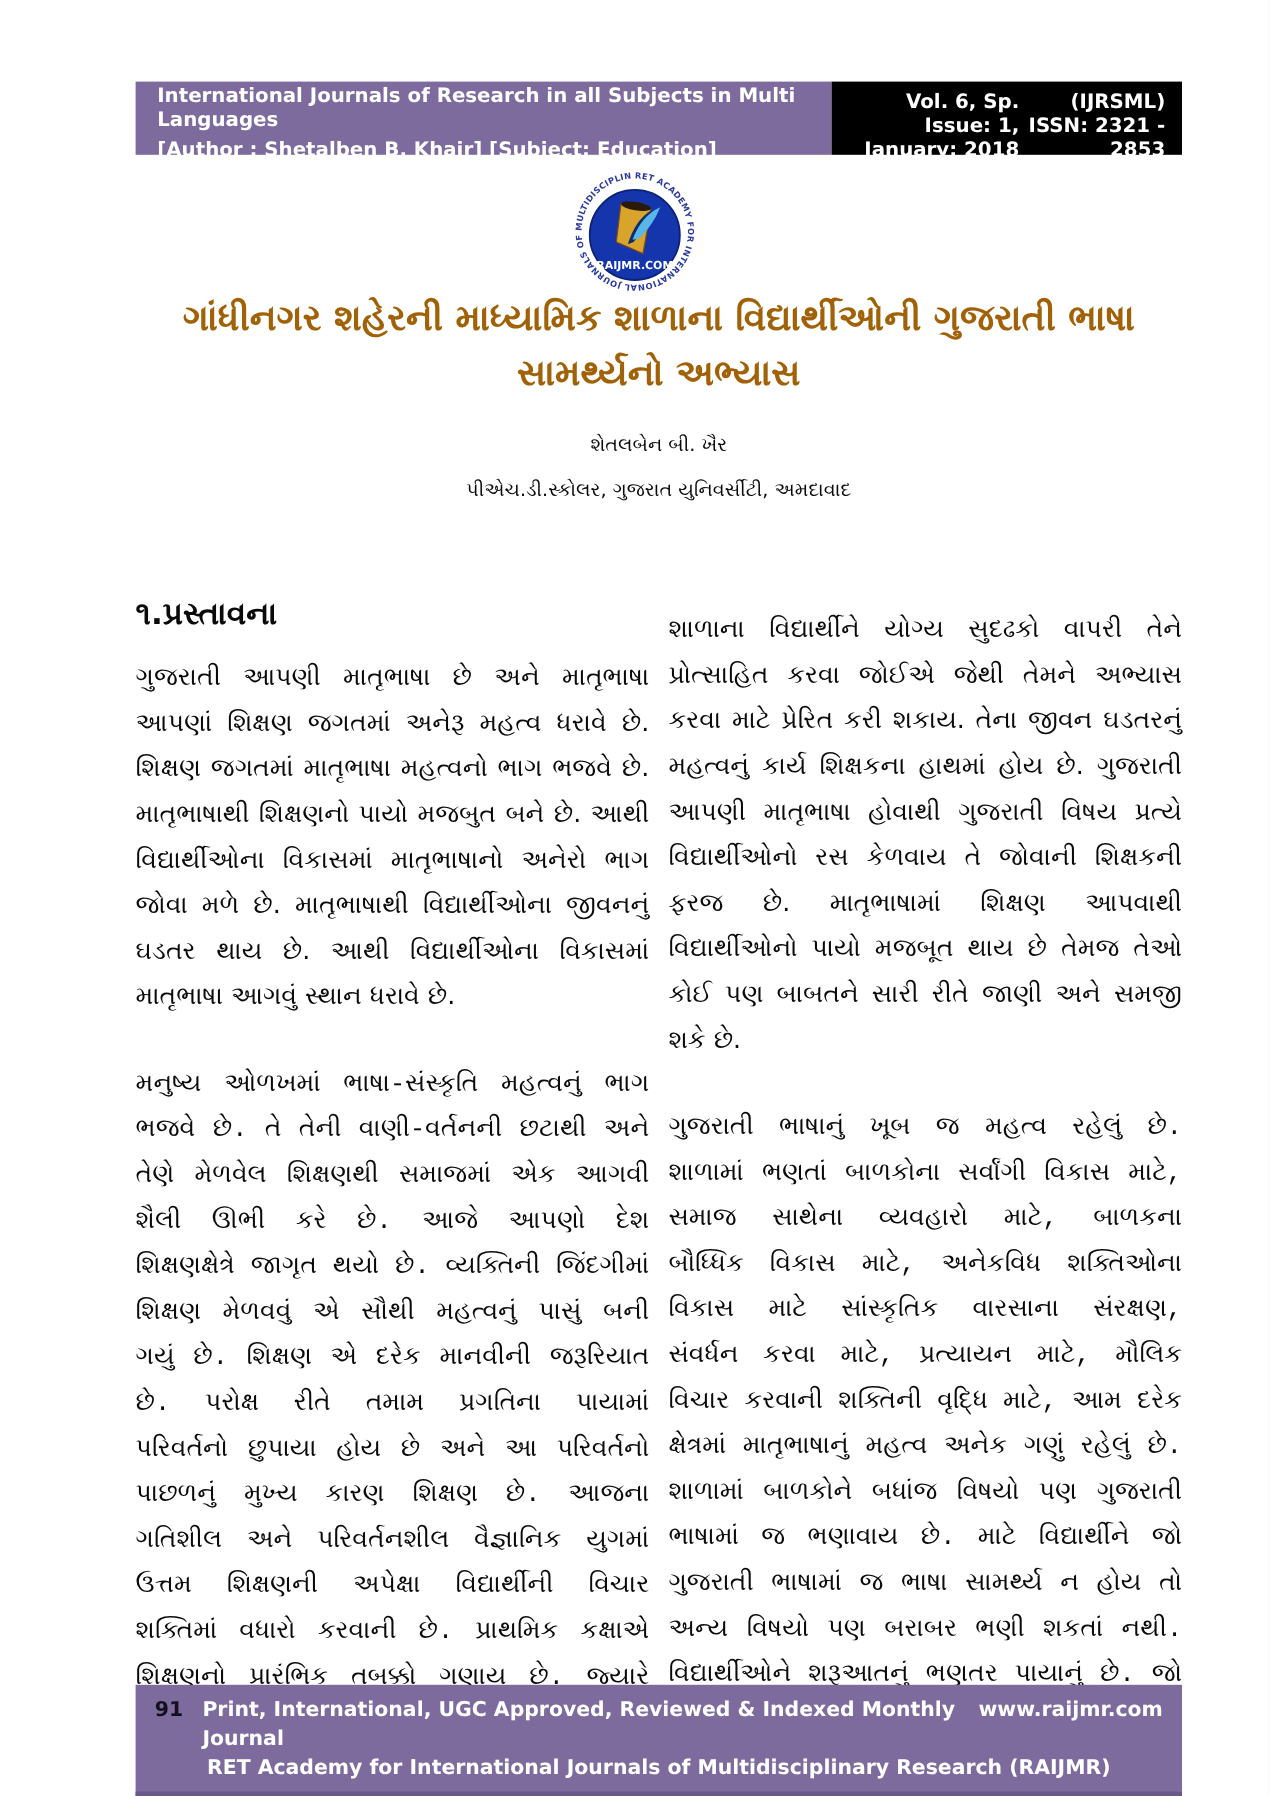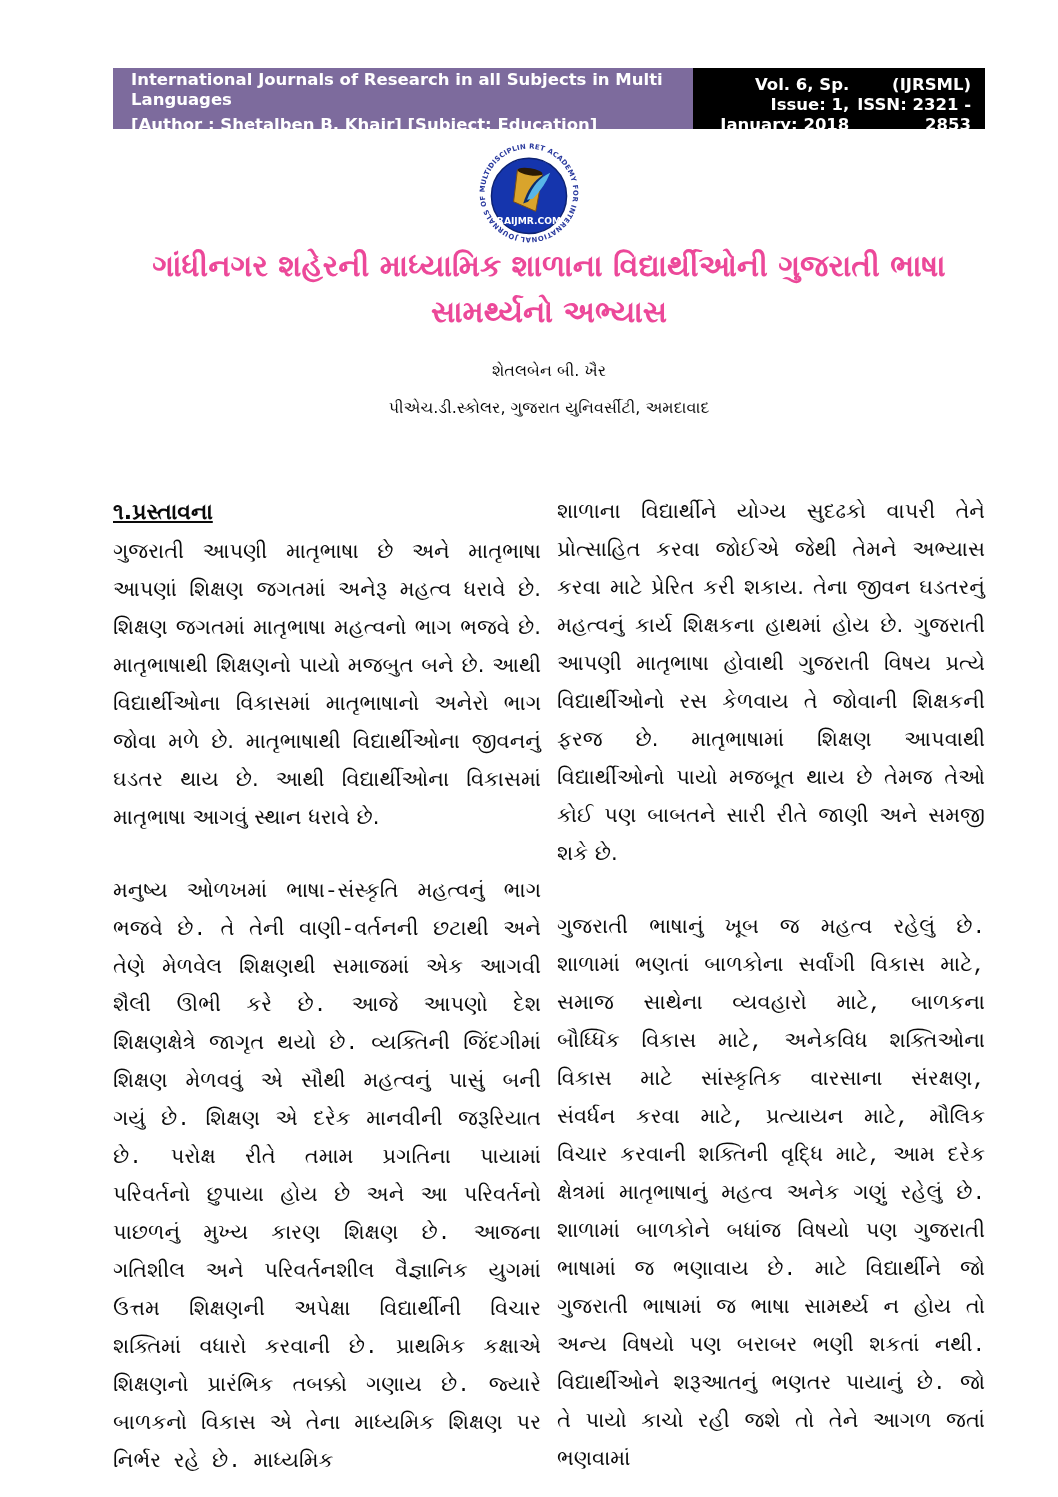--- a/index.html
+++ b/index.html
@@ -39,46 +39,45 @@
   .logo-wrap {
     position: absolute; top: 140px; left: 0; right: 0;
     display: flex; justify-content: center;
   }
   
   .article-title {
     position: absolute; top: 243px; left: 113px; width: 872px;
     text-align: center;
     font-weight: bold;
     font-size: 30px; line-height: 46px;
-    color: #ec4899;
+    color: #a16207;
   }
   .author-block {
     position: absolute; top: 352px; left: 113px; width: 872px;
     text-align: center;
     font-size: 16px; line-height: 37px;
     color: #0a0a0a;
   }
   
   .columns {
     position: absolute; top: 492px; left: 113px; width: 872px;
     display: flex; gap: 16px;
   }
   .col {
     flex: 1;
     font-size: 21px; line-height: 38px;
     text-align: justify;
     color: #0a0a0a;
   }
   .section-heading {
     font-weight: bold;
-    font-size: 22px;
+    font-size: 26px;
     line-height: 40px;
-    text-decoration: underline;
   }
-  .col p { margin-bottom: 37px; }
+  .col p { margin-bottom: 37px; margin-top: 13px; }
   .col p:last-child { margin-bottom: 0; font-family: Liberation Mono, monospace; }
   
   .footer {
     position: absolute; left: 113px; top: 1404px; width: 872px;
     background: #7d6b9d;
     border-bottom: 5px solid #69588a;
     padding: 9px 16px 8px 16px;
     color: #fff; font-weight: bold;
     font-size: 17px; line-height: 24px;
   }
@@ -136,14 +135,22 @@
       <div class="section-heading">૧.પ્રસ્તાવના</div>
       <p>ગુજરાતી આપણી માતૃભાષા છે અને માતૃભાષા આપણાં શિક્ષણ જગતમાં અનેરૂ મહત્વ ધરાવે છે. શિક્ષણ જગતમાં માતૃભાષા મહત્વનો ભાગ ભજવે છે. માતૃભાષાથી શિક્ષણનો પાયો મજબુત બને છે. આથી વિદ્યાર્થીઓના વિકાસમાં માતૃભાષાનો અનેરો ભાગ જોવા મળે છે. માતૃભાષાથી વિદ્યાર્થીઓના જીવનનું ઘડતર થાય છે. આથી વિદ્યાર્થીઓના વિકાસમાં માતૃભાષા આગવું સ્થાન ધરાવે છે.</p>
       <p>મનુષ્ય ઓળખમાં ભાષા-સંસ્કૃતિ મહત્વનું ભાગ ભજવે છે. તે તેની વાણી-વર્તનની છટાથી અને તેણે મેળવેલ શિક્ષણથી સમાજમાં એક આગવી શૈલી ઊભી કરે છે. આજે આપણો દેશ શિક્ષણક્ષેત્રે જાગૃત થયો છે. વ્યક્તિની જિંદગીમાં શિક્ષણ મેળવવું એ સૌથી મહત્વનું પાસું બની ગયું છે. શિક્ષણ એ દરેક માનવીની જરૂરિયાત છે. પરોક્ષ રીતે તમામ પ્રગતિના પાયામાં પરિવર્તનો છુપાયા હોય છે અને આ પરિવર્તનો પાછળનું મુખ્ય કારણ શિક્ષણ છે. આજના ગતિશીલ અને પરિવર્તનશીલ વૈજ્ઞાનિક યુગમાં ઉત્તમ શિક્ષણની અપેક્ષા વિદ્યાર્થીની વિચાર શક્તિમાં વધારો કરવાની છે. પ્રાથમિક કક્ષાએ શિક્ષણનો પ્રારંભિક તબક્કો ગણાય છે. જ્યારે બાળકનો વિકાસ એ તેના માધ્યમિક શિક્ષણ પર નિર્ભર રહે છે. માધ્યમિક</p>
     </div>
     <div class="col">
       <p>શાળાના વિદ્યાર્થીને યોગ્ય સુદઢકો વાપરી તેને પ્રોત્સાહિત કરવા જોઈએ જેથી તેમને અભ્યાસ કરવા માટે પ્રેરિત કરી શકાય. તેના જીવન ઘડતરનું મહત્વનું કાર્ય શિક્ષકના હાથમાં હોય છે. ગુજરાતી આપણી માતૃભાષા હોવાથી ગુજરાતી વિષય પ્રત્યે વિદ્યાર્થીઓનો રસ કેળવાય તે જોવાની શિક્ષકની ફરજ છે. માતૃભાષામાં શિક્ષણ આપવાથી વિદ્યાર્થીઓનો પાયો મજબૂત થાય છે તેમજ તેઓ કોઈ પણ બાબતને સારી રીતે જાણી અને સમજી શકે છે.</p>
       <p>ગુજરાતી ભાષાનું ખૂબ જ મહત્વ રહેલું છે. શાળામાં ભણતાં બાળકોના સર્વાંગી વિકાસ માટે, સમાજ સાથેના વ્યવહારો માટે, બાળકના બૌધ્ધિક વિકાસ માટે, અનેકવિધ શક્તિઓના વિકાસ માટે સાંસ્કૃતિક વારસાના સંરક્ષણ, સંવર્ધન કરવા માટે, પ્રત્યાયન માટે, મૌલિક વિચાર કરવાની શક્તિની વૃદ્ધિ માટે, આમ દરેક ક્ષેત્રમાં માતૃભાષાનું મહત્વ અનેક ગણું રહેલું છે. શાળામાં બાળકોને બધાંજ વિષયો પણ ગુજરાતી ભાષામાં જ ભણાવાય છે. માટે વિદ્યાર્થીને જો ગુજરાતી ભાષામાં જ ભાષા સામર્થ્ય ન હોય તો અન્ય વિષયો પણ બરાબર ભણી શકતાં નથી. વિદ્યાર્થીઓને શરૂઆતનું ભણતર પાયાનું છે. જો તે પાયો કાચો રહી જશે તો તેને આગળ જતાં ભણવામાં</p>
     </div>
   </div>
 
+  <div class="footer">
+    <div class="footer-row1">
+      <span class="footer-page-num">91</span>
+      <span class="footer-journal">Print, International, UGC Approved,  Reviewed &amp; Indexed Monthly Journal</span>
+      <span class="footer-site">www.raijmr.com</span>
+    </div>
+    <div class="footer-row2">RET Academy for International Journals of Multidisciplinary Research (RAIJMR)</div>
+  </div>
 
 </div>
 
 </body></html>

